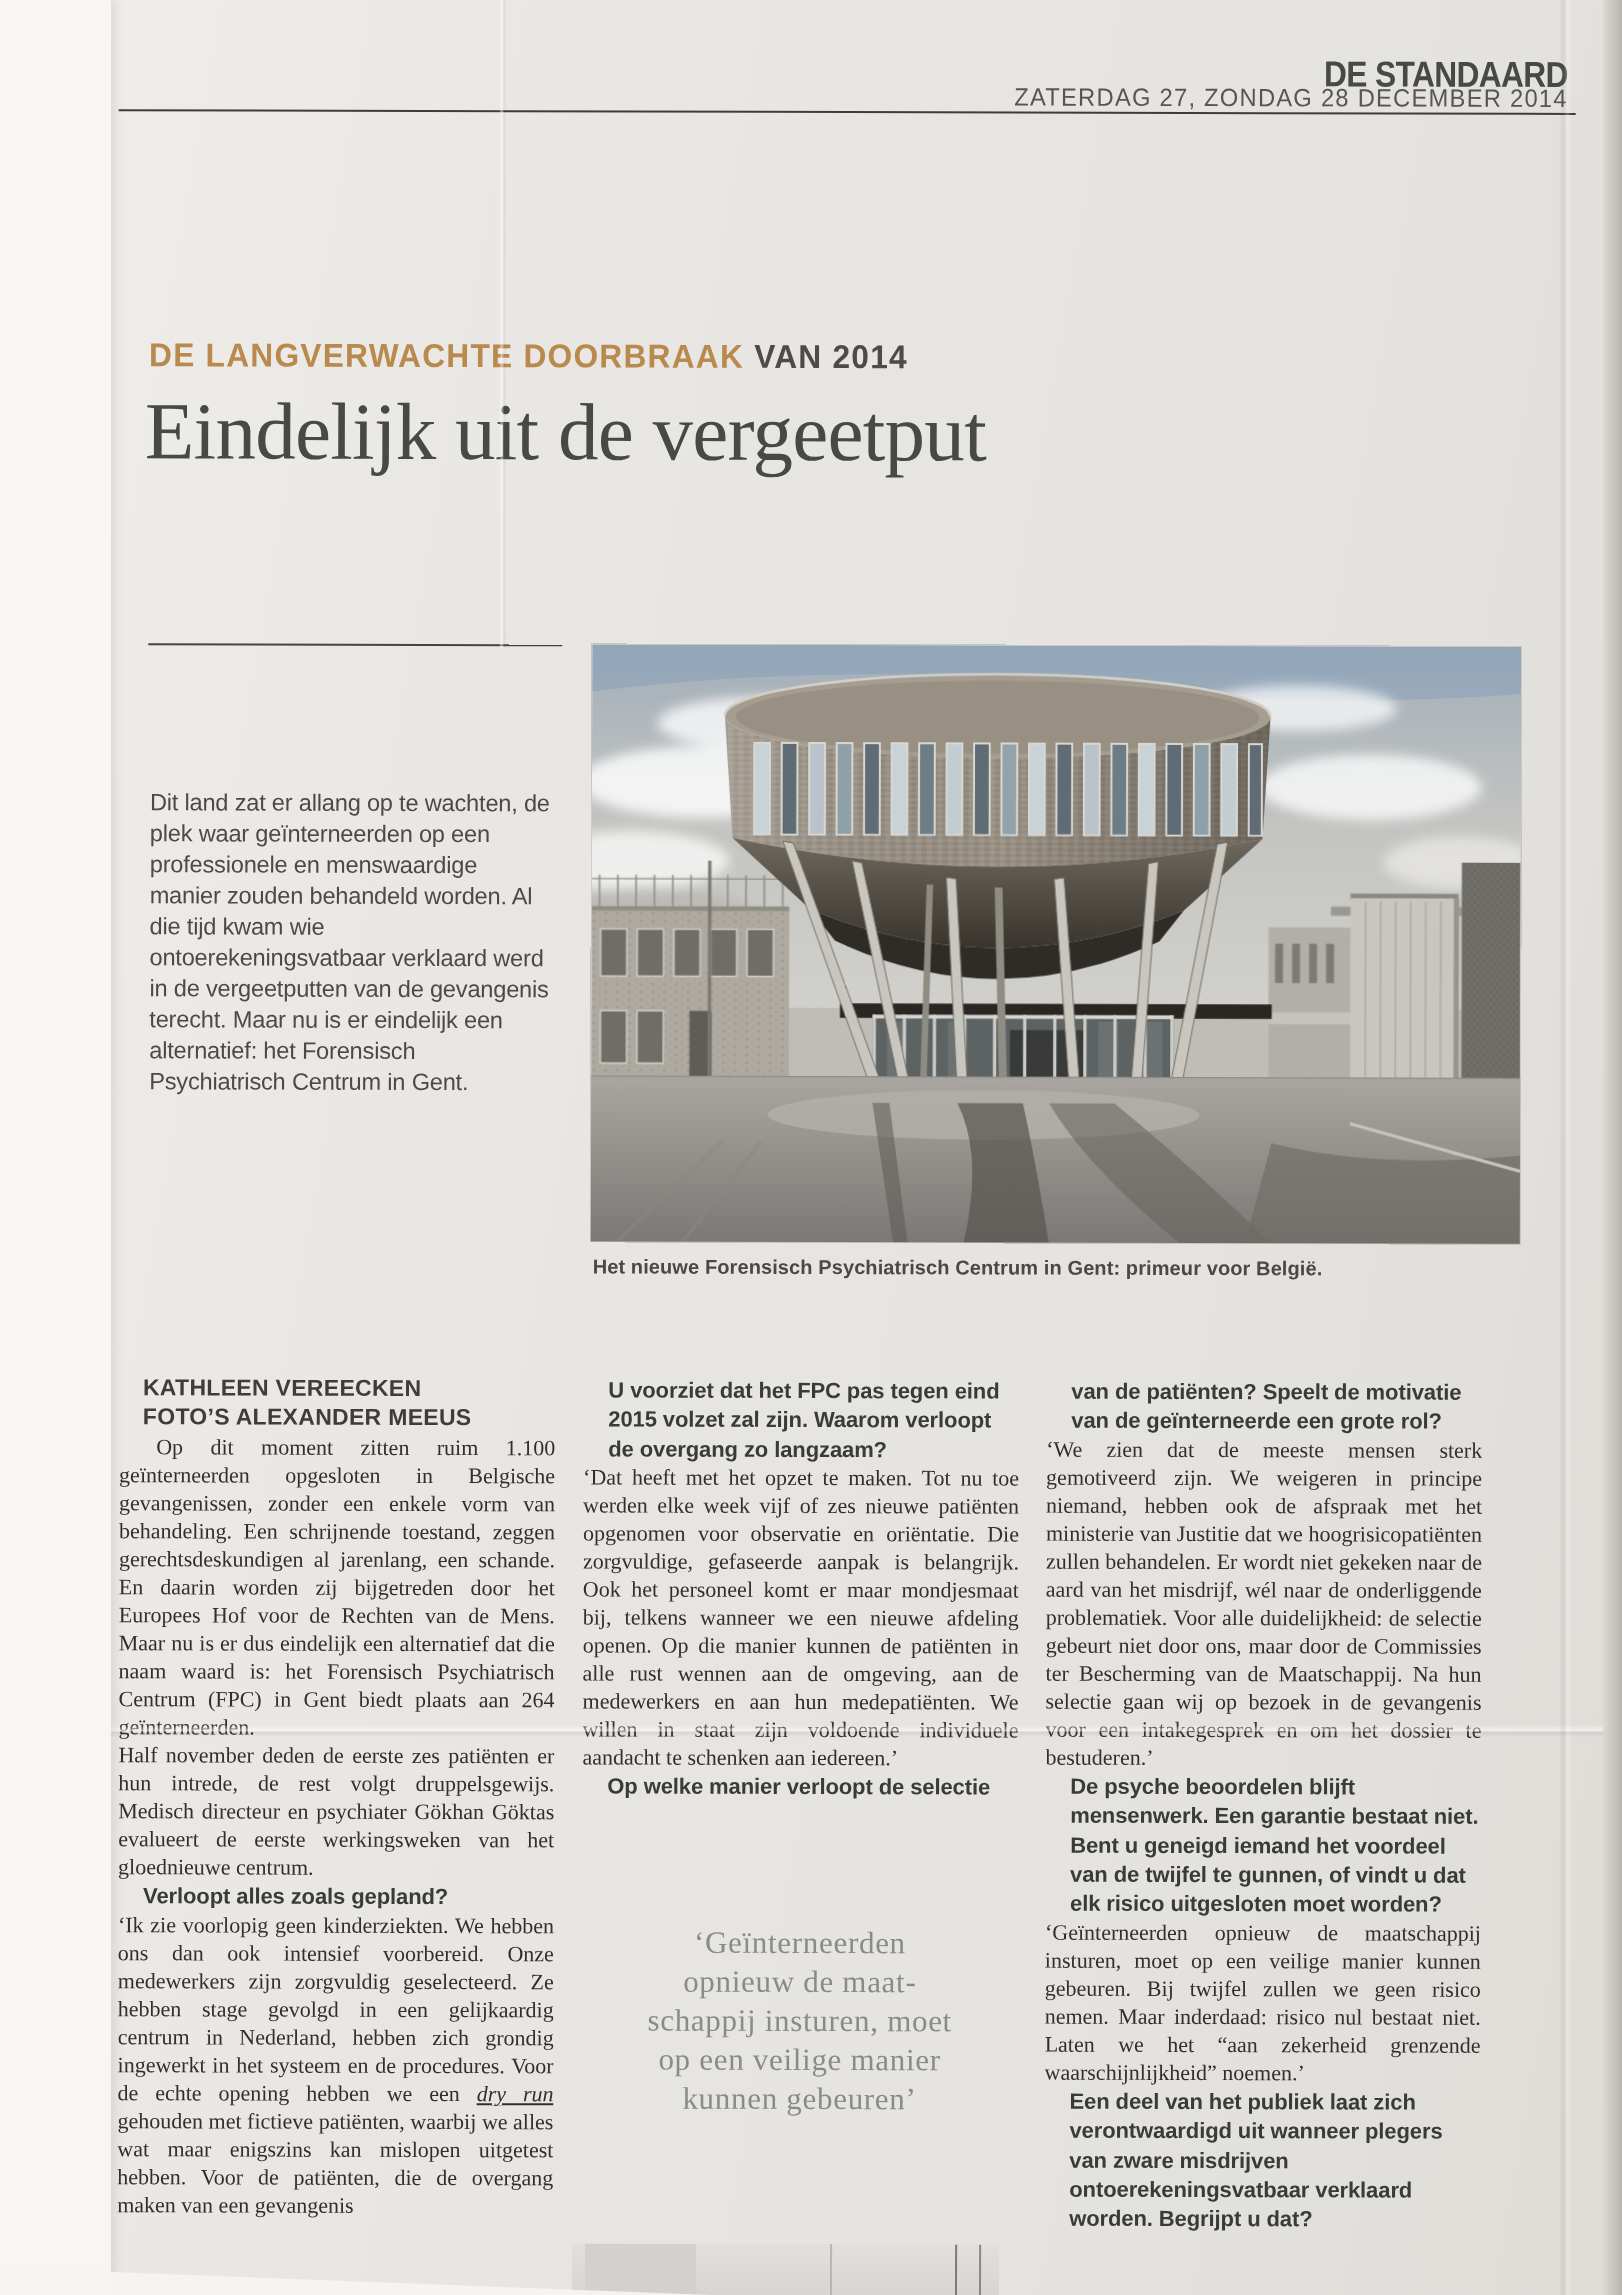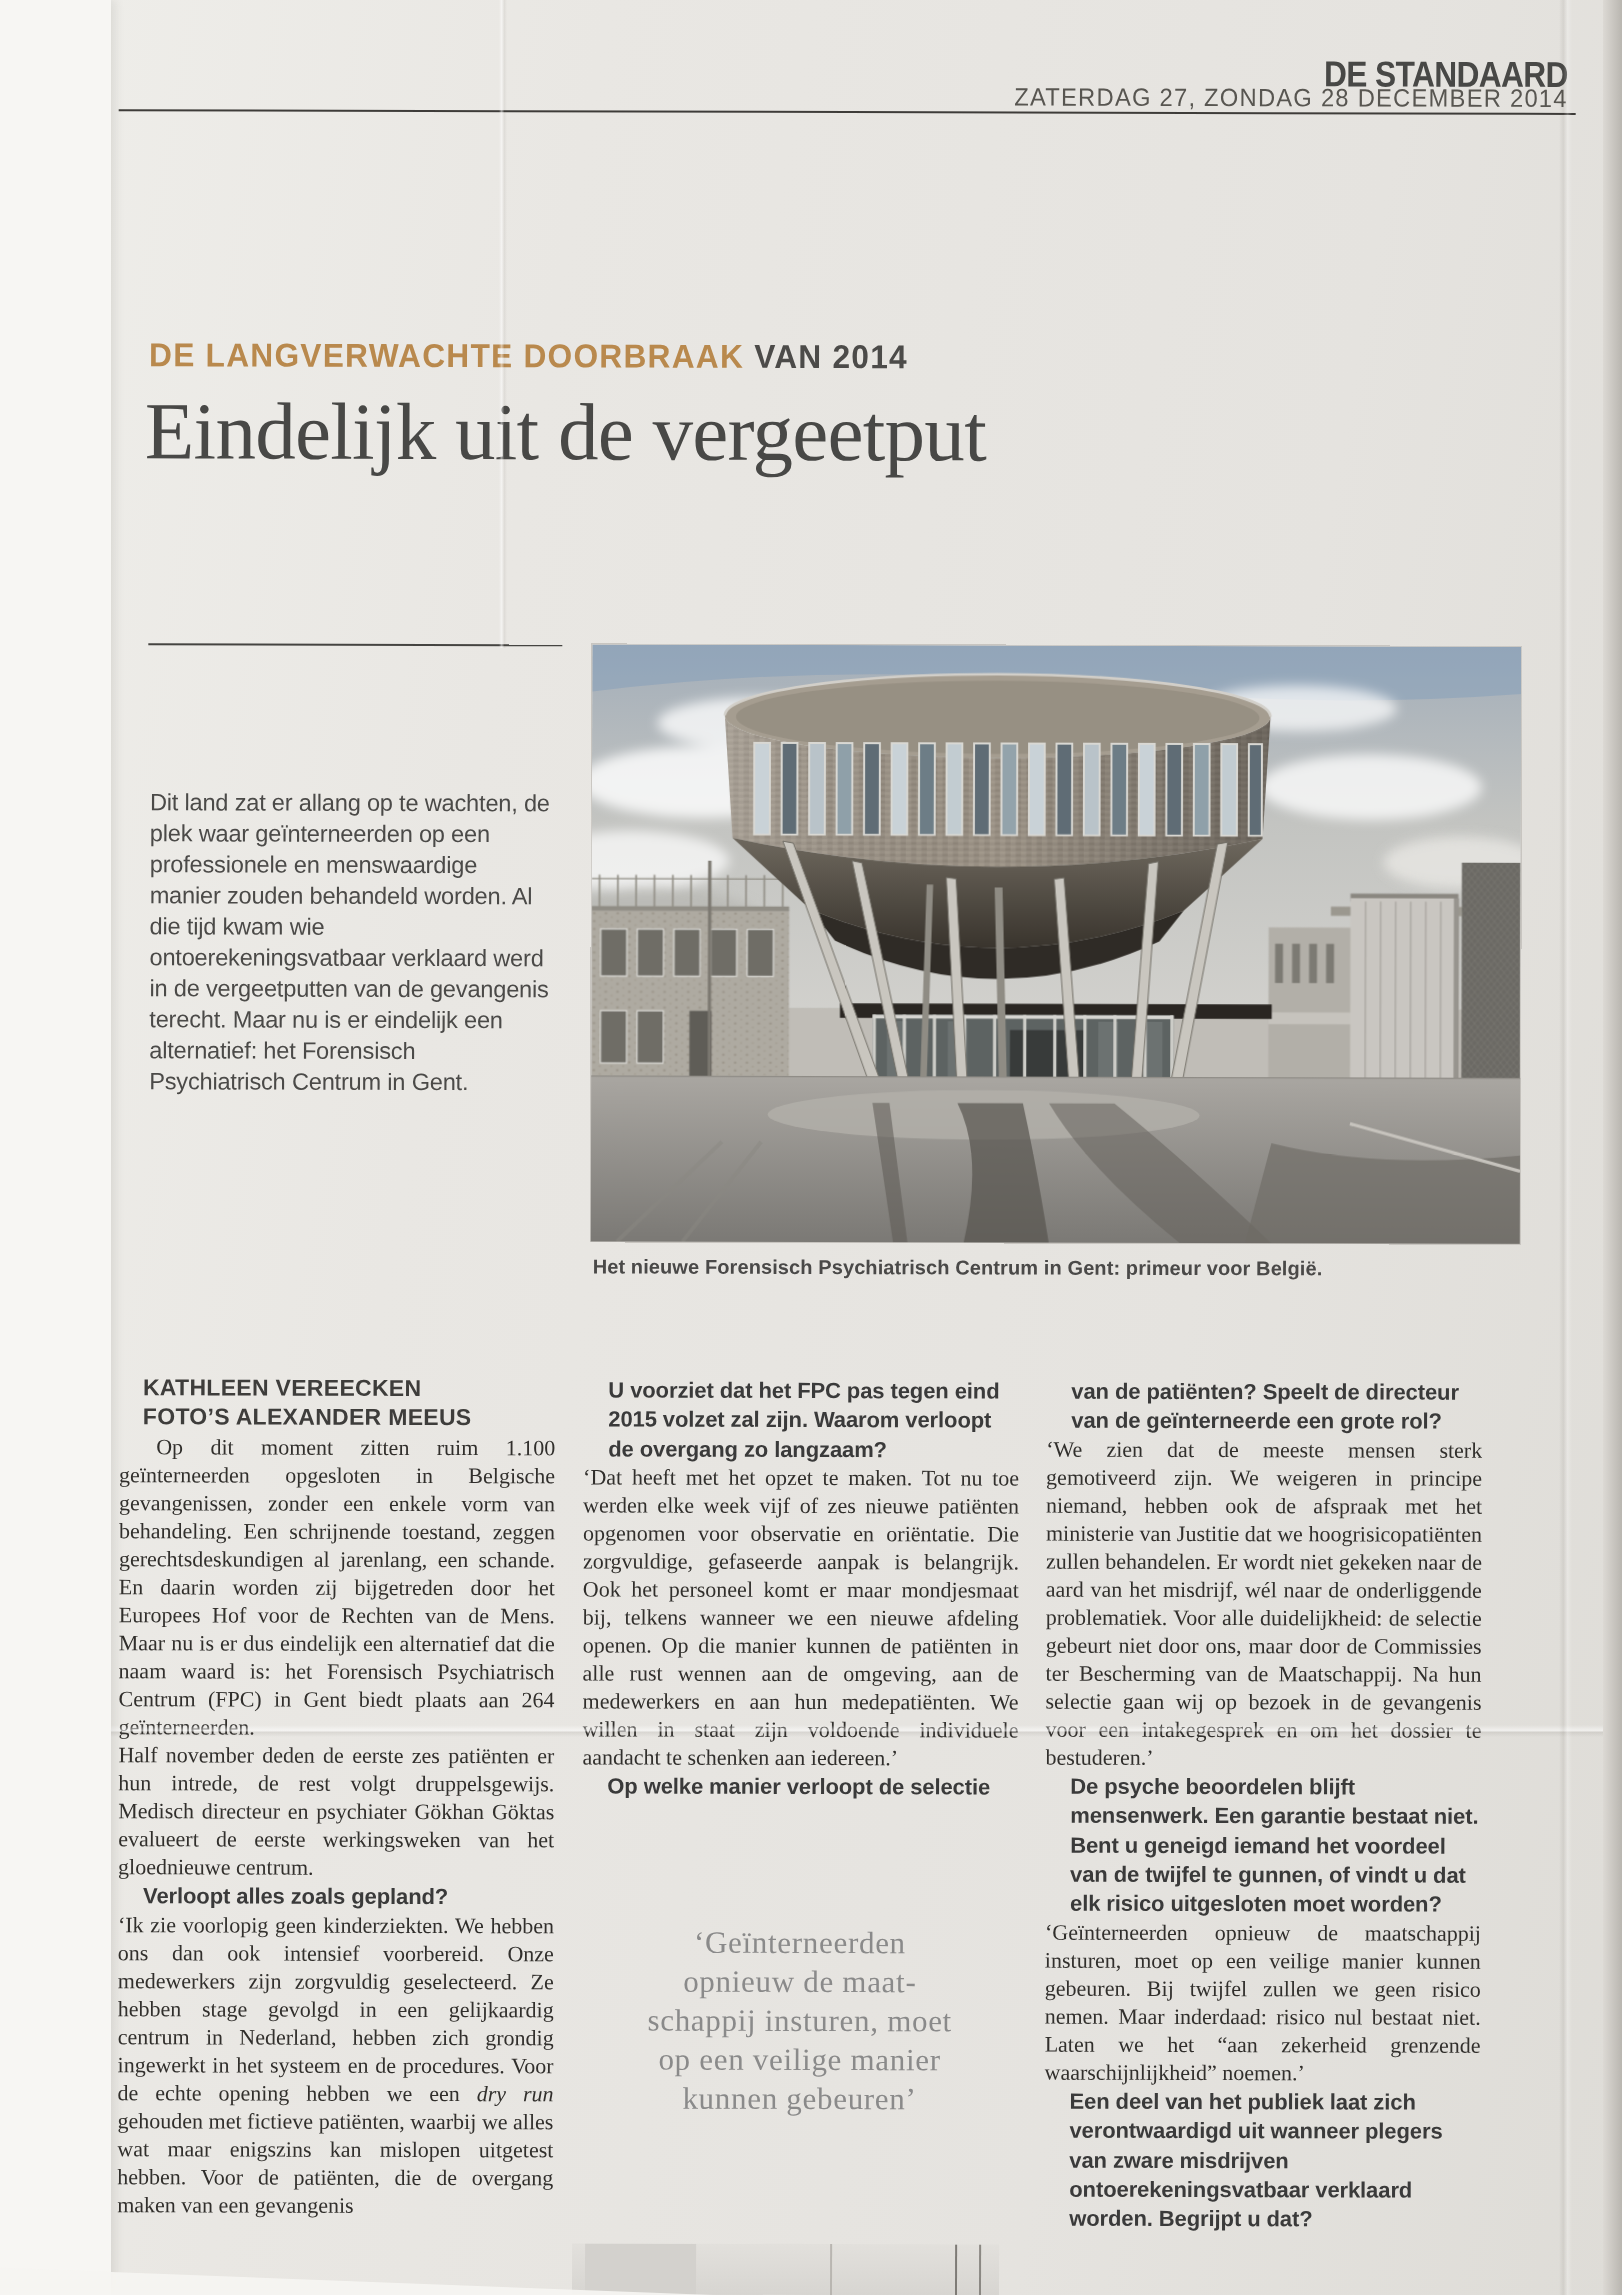--- a/index.html
+++ b/index.html
@@ -51,21 +51,21 @@
   .col{position:absolute;top:1368px;width:436px;height:928px;overflow:hidden;
     font-family:"Liberation Serif",serif;font-size:22px;line-height:28px;
     text-align:justify;color:var(--body-ink,#312f2c);hyphens:auto;}
   #col1{left:120px;} #col2{left:584px;} #col3{left:1047px;}
   .col p{margin:0;}
   .byline{font-family:"Liberation Sans",sans-serif;font-weight:700;font-size:23px;
     line-height:29px;letter-spacing:0.3px;color:#3e3d3b;margin:6.5px 0 2.6px 23.6px;text-align:left;}
   .q{font-family:"Liberation Sans",sans-serif;font-weight:700;font-size:22px;line-height:29.4px;
     letter-spacing:-0.1px;color:var(--question-ink,#3a3a3a);padding-left:25px;text-align:left;margin:1.3px 0;}
   .indent1{text-indent:37px;}
-  .ital{font-style:italic;}
+  .ital{font-style:italic;text-decoration:underline;}
 
   .pullquote{position:absolute;left:584px;top:1923px;width:436px;text-align:center;
     font-family:"Liberation Serif",serif;font-size:31px;line-height:39px;letter-spacing:0.7px;
     color:var(--quote-gray,#8a8a8a);}
   .pq-line{display:block;}
 
   .bottom-strip{position:absolute;left:575px;top:2244px;width:427px;height:51px;
     background:linear-gradient(to bottom,#e2e0dc,#d7d5d1);overflow:hidden;}
   .bottom-strip .band{position:absolute;left:13px;top:0;width:111px;height:51px;background:#d3d1cd;}
   .bottom-strip .l1{position:absolute;left:258px;top:0;width:2px;height:51px;background:#b9b6b1;}
@@ -311,21 +311,21 @@
 
     <div class="pullquote">
       <span class="pq-line">‘Geïnterneerden</span>
       <span class="pq-line">opnieuw de maat-</span>
       <span class="pq-line">schappij insturen, moet</span>
       <span class="pq-line">op een veilige manier</span>
       <span class="pq-line">kunnen gebeuren’</span>
     </div>
 
     <div class="col" id="col3">
-      <p class="q" style="margin-top:7.9px;">van de patiënten? Speelt de directeur van de geïnterneerde een grote rol?</p>
+      <p class="q" style="margin-top:7.9px;">van de patiënten? Speelt de motivatie van de geïnterneerde een grote rol?</p>
       <p>‘We zien dat de meeste mensen sterk gemotiveerd zijn. We weigeren in principe niemand, hebben ook de afspraak met het ministerie van Justitie dat we hoogrisicopatiënten zullen behandelen. Er wordt niet gekeken naar de aard van het misdrijf, wél naar de onderliggende problematiek. Voor alle duidelijkheid: de selectie gebeurt niet door ons, maar door de Commissies ter Bescherming van de Maatschappij. Na hun selectie gaan wij op bezoek in de gevangenis voor een intakegesprek en om het dossier te bestuderen.’</p>
       <p class="q">De psyche beoordelen blijft mensenwerk. Een garantie bestaat niet. Bent u geneigd iemand het voordeel van de twijfel te gunnen, of vindt u dat elk risico uitgesloten moet worden?</p>
       <p>‘Geïnterneerden opnieuw de maatschappij insturen, moet op een veilige manier kunnen gebeuren. Bij twijfel zullen we geen risico nemen. Maar inderdaad: risico nul bestaat niet. Laten we het “aan zekerheid grenzende waarschijnlijkheid” noemen.’</p>
       <p class="q">Een deel van het publiek laat zich verontwaardigd uit wanneer plegers van zware misdrijven ontoerekeningsvatbaar verklaard worden. Begrijpt u dat?</p>
     </div>
 
     <div class="bottom-strip">
       <div class="band"></div>
       <div class="l1"></div>
       <div class="l2"></div>

